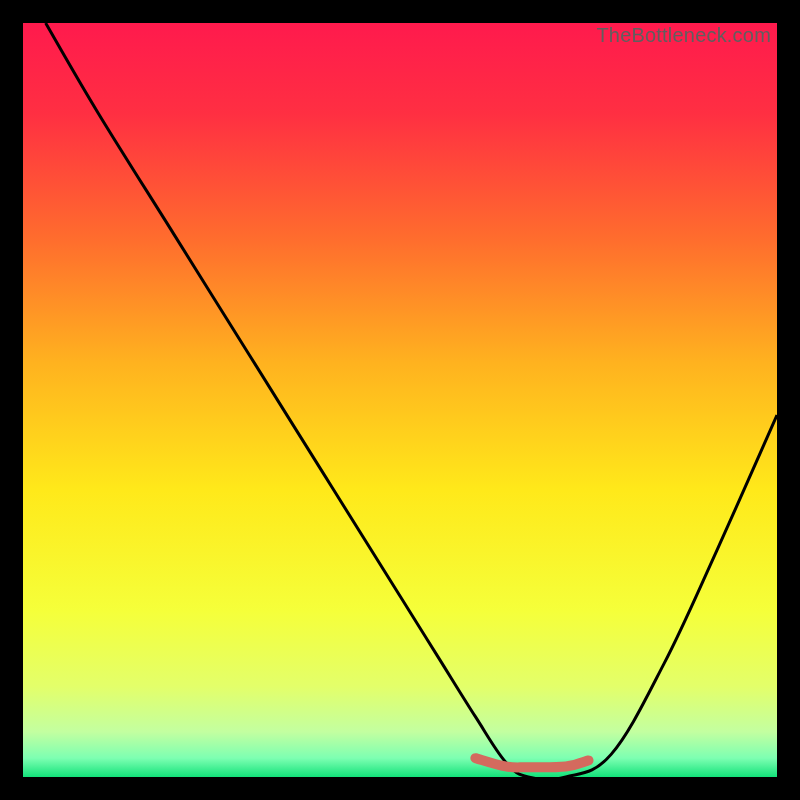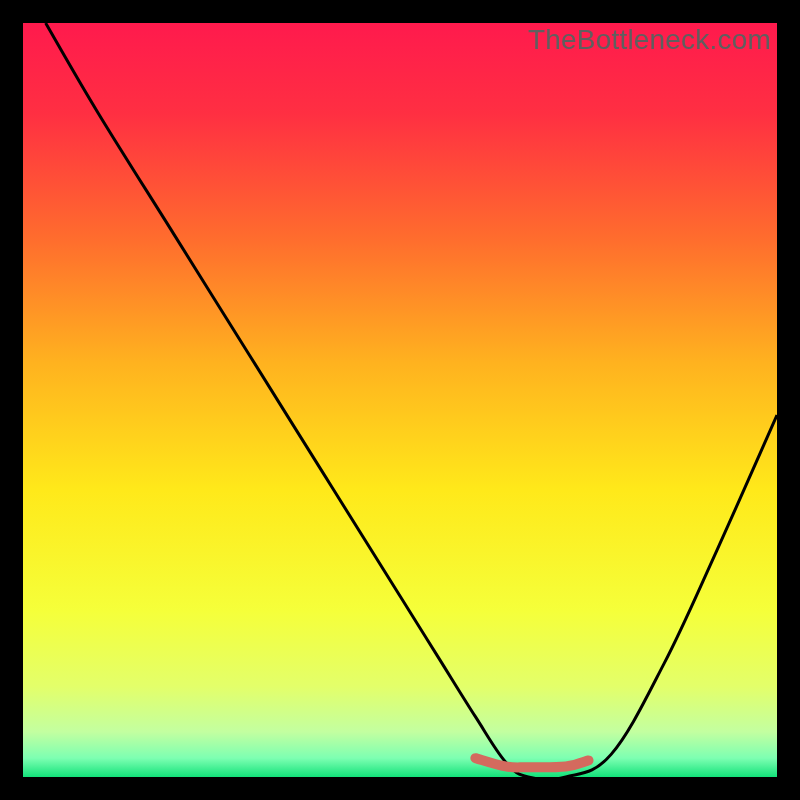--- a/index.html
+++ b/index.html
@@ -17,21 +17,21 @@
     top: 23px;
     width: 754px;
     height: 754px;
     background: #000;
   }
   .watermark {
     position: absolute;
     top: 1px;
     right: 6px;
     color: #5f5f5f;
-    font-size: 28px;
+    font-size: 20px;
     font-weight: 500;
     letter-spacing: 0.2px;
     z-index: 10;
     user-select: none;
   }
   svg {
     display: block;
   }
 </style>
 </head>

